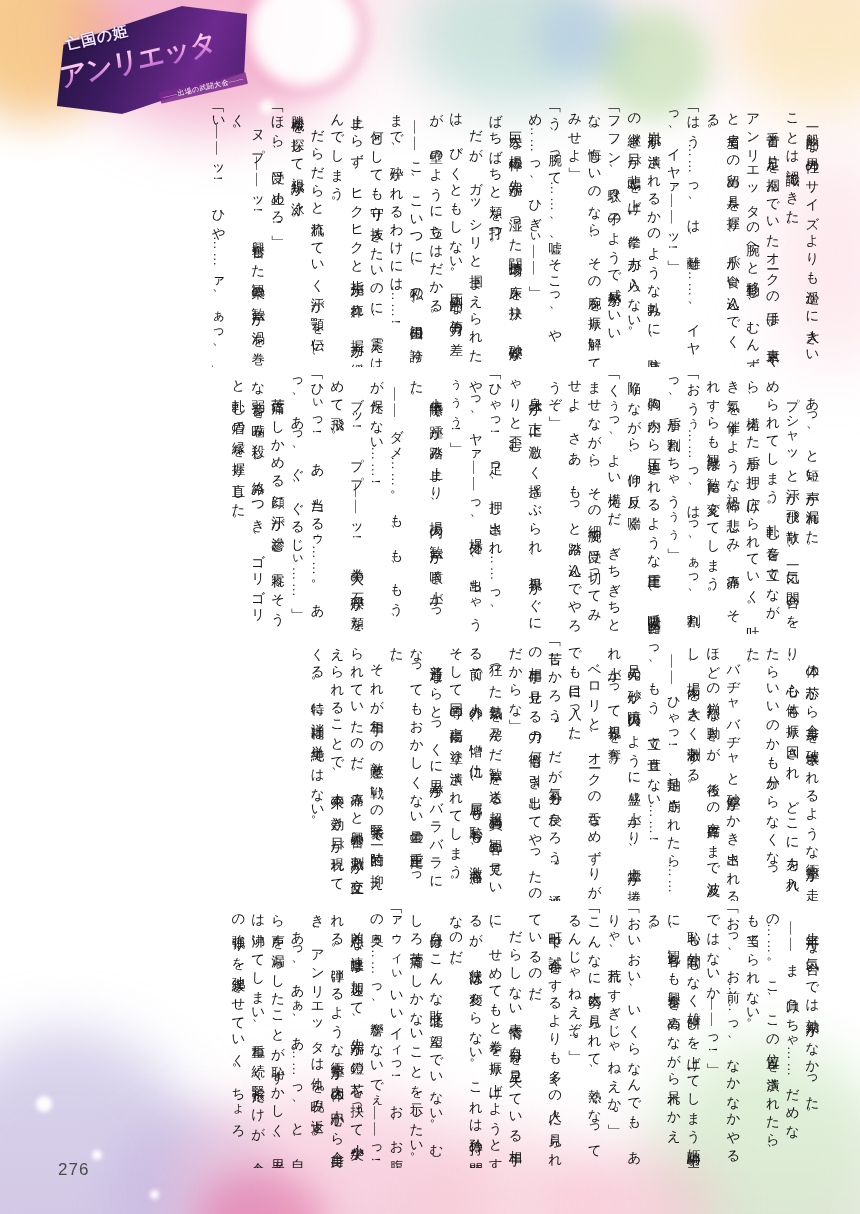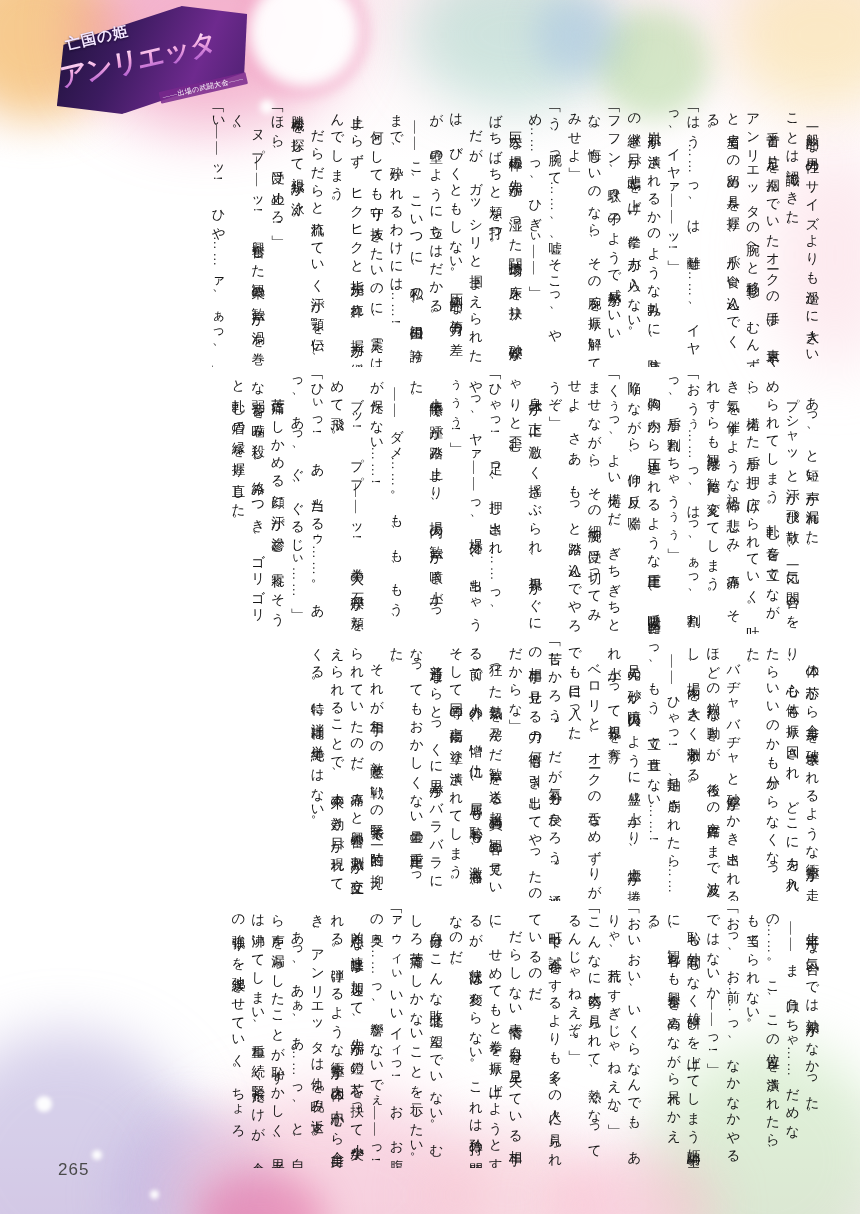--- a/index.html
+++ b/index.html
@@ -163,13 +163,13 @@
 　恥も外聞もなく雄叫びを上げてしまう姫騎士の姿に、観客らも興奮を高めながら呆れかえる。
 「おいおい、いくらなんでも、ありゃ、荒れすぎじゃねえか?」
 「こんなに大勢に見られて、熱くなってるんじゃねえぞ?」
 　町中で試合をするよりも多くの人々に見られているのだ。
 　だらしない表情で自分を見失っている相手に、せめてもと拳を振り上げようとするが、状況は変わらない。これは矜持の問題なのだ。
 　自分はこんな敗北は望んでいない。むしろ苦痛でしかないことを示したい。
 「ァゥィぃいいイィっ!　お、お腹の奥ぅ……っ、響かないでぇ――っ!」
 　凶悪な連撃は加速して、先端が鎧の芯を抉って小突かれる。弾けるような衝撃が肉体の中心から全身に響き、アンリエッタは仇を睨み返す。
 　あっ、あぁ、あ……っ、と、自ら声を漏らしたことが恥ずかしく、思考は沸いてしまい、重ね続く緊張だけが、全身の強張りを弛緩させていく。ちょろ</div>
 
-<div class="page-number">265</div>
+<div class="page-number">276</div>
 
 </body></html>

